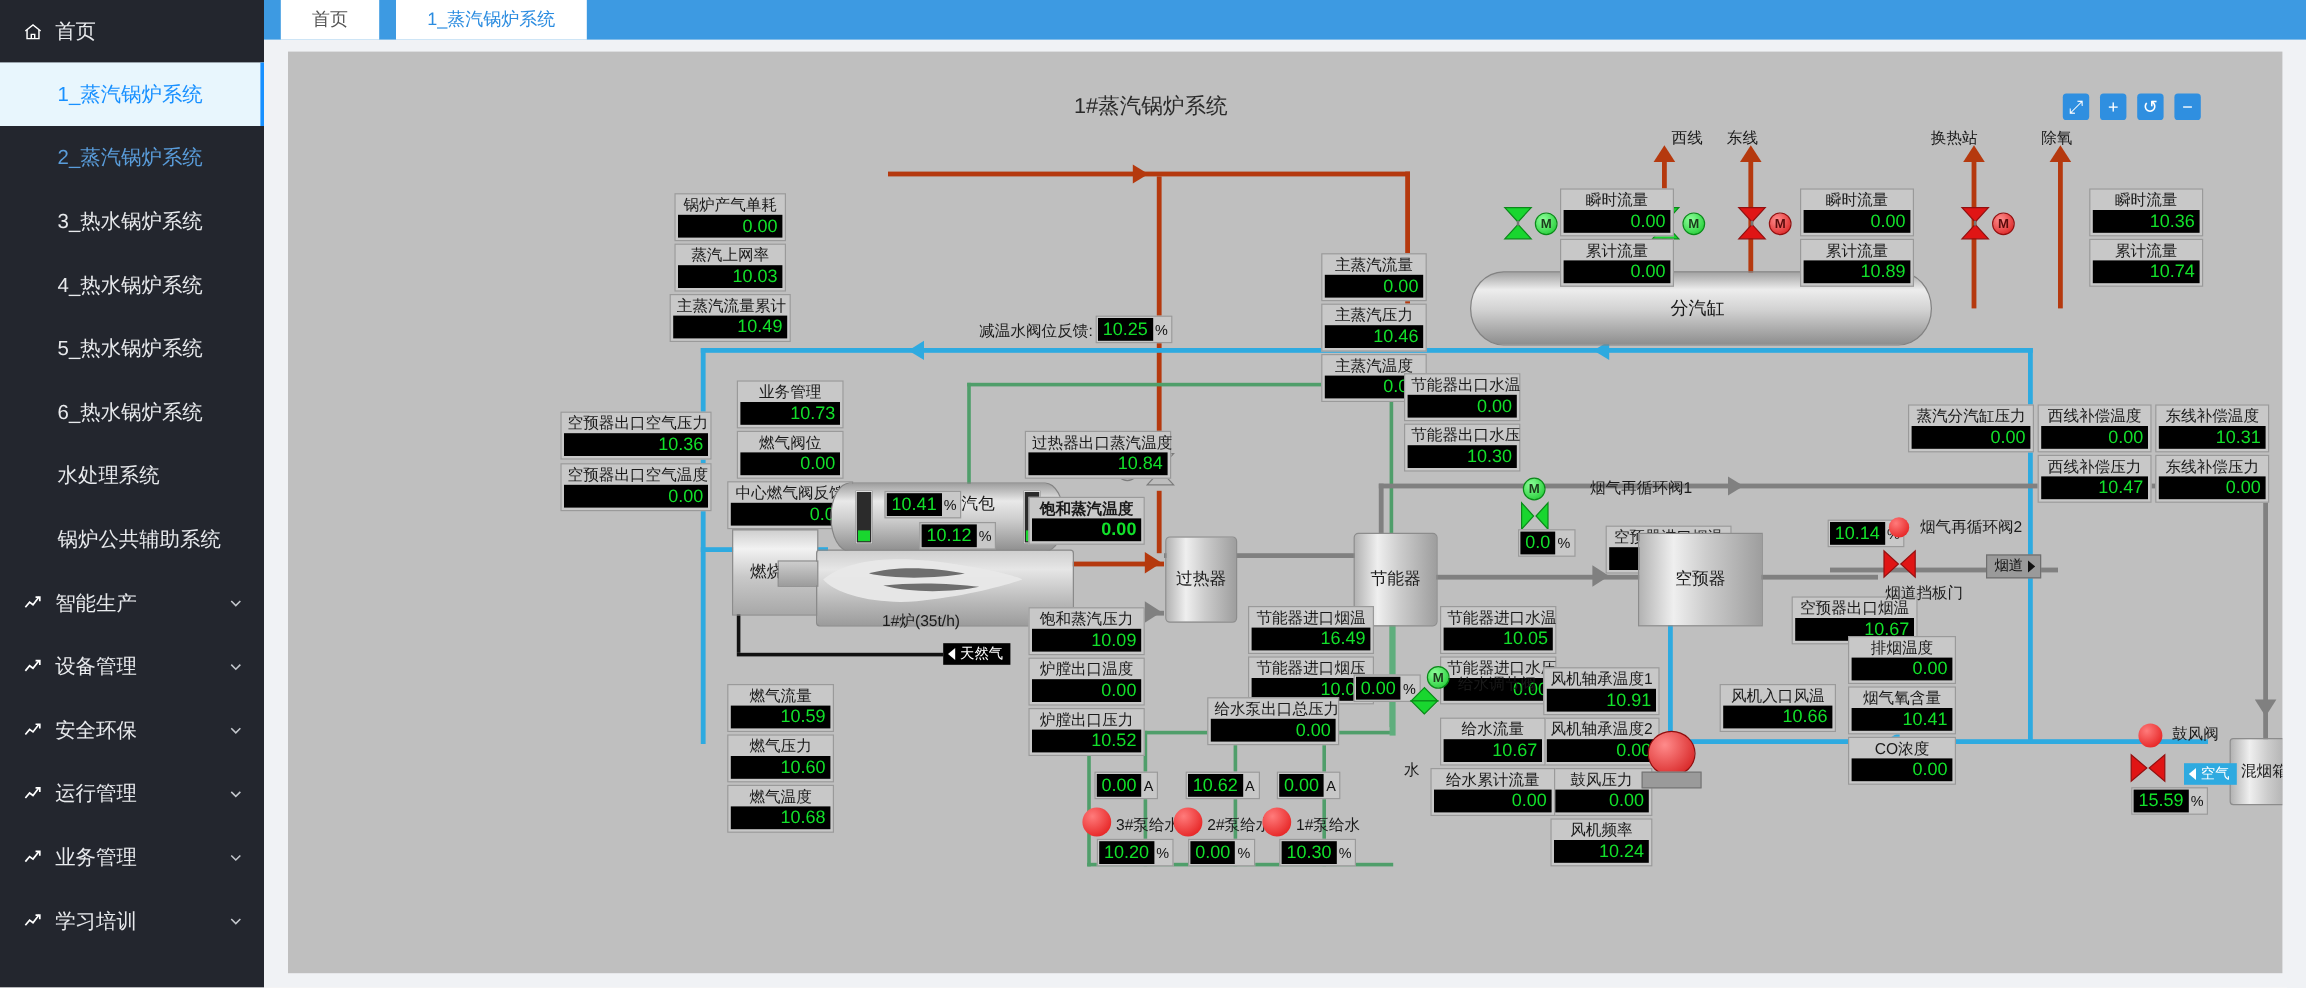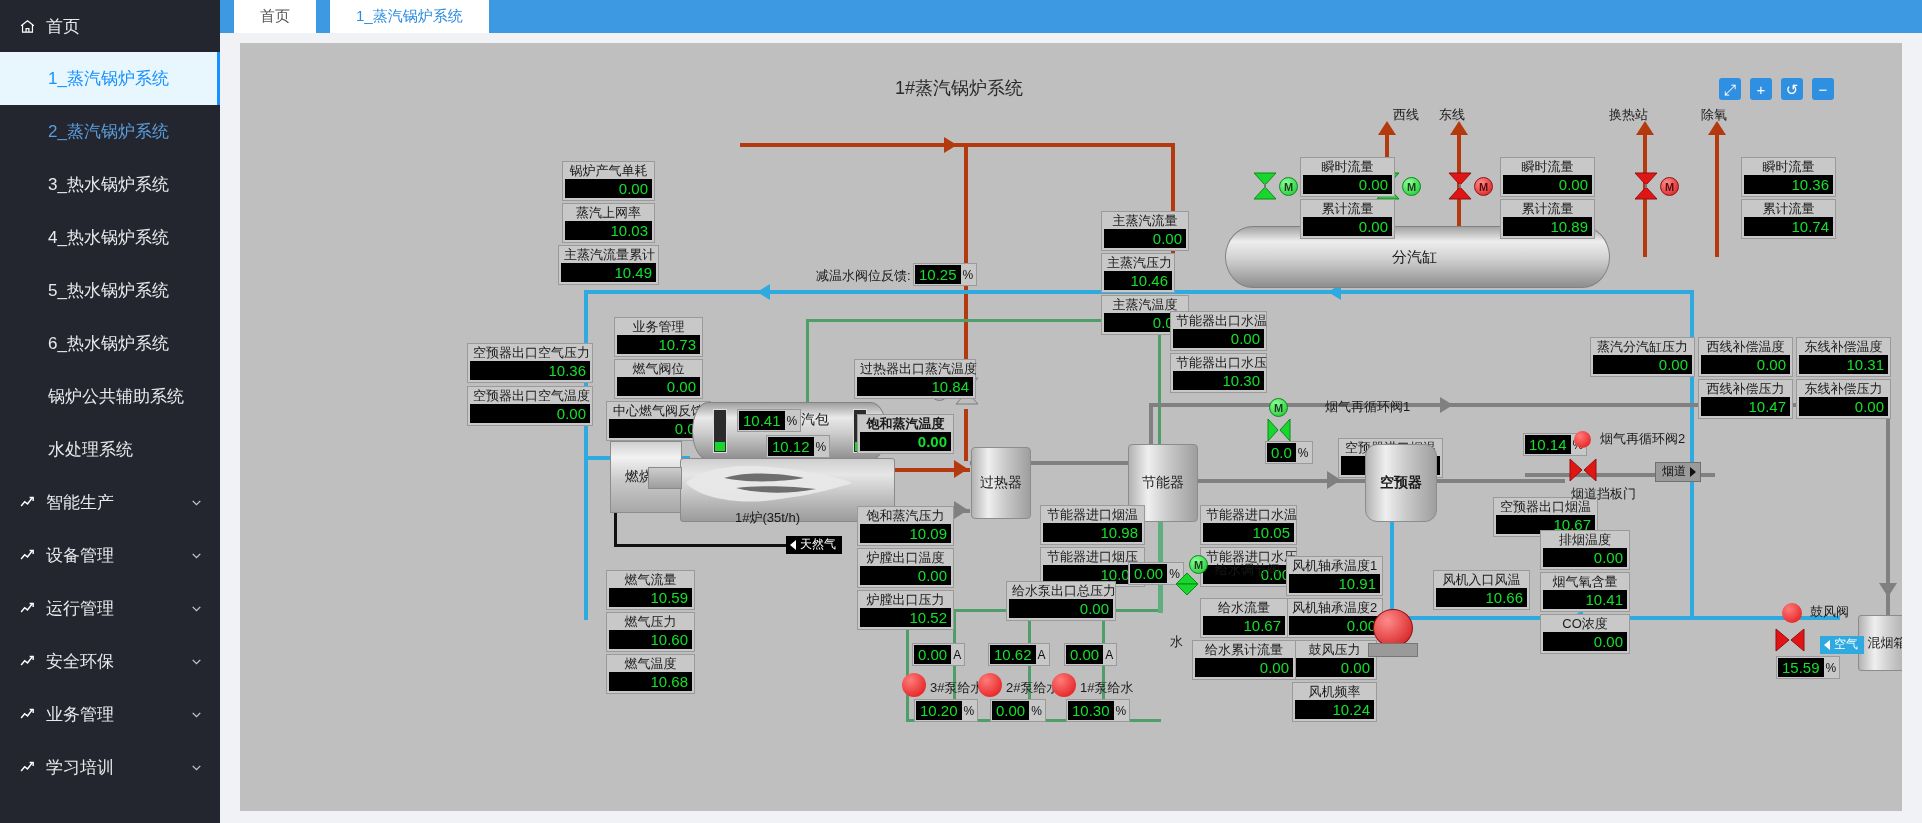--- a/index.html
+++ b/index.html
@@ -216,24 +216,24 @@
     <div class="side-sub">
       <span>4_热水锅炉系统</span>
       </div>
     <div class="side-sub">
       <span>5_热水锅炉系统</span>
       </div>
     <div class="side-sub">
       <span>6_热水锅炉系统</span>
       </div>
     <div class="side-sub">
+      <span>水处理系统</span>
+      </div>
+    <div class="side-sub">
       <span>锅炉公共辅助系统</span>
-      </div>
-    <div class="side-sub">
-      <span>水处理系统</span>
       </div>
 
     <div class="side-row">
       <span class="ico">
         <svg class="tiny" width="17" height="17" viewBox="0 0 24 24" fill="none" stroke="#fff" stroke-width="2">
             <path d="M3 17l5-6 4 3 7-9"></path>
             <path d="M15 5h5v5"></path>
           </svg>
         </span>
       <span class="lbl">智能生产</span>
@@ -257,35 +257,35 @@
           </svg>
         </span>
     </div>
     <div class="side-row">
       <span class="ico">
         <svg class="tiny" width="17" height="17" viewBox="0 0 24 24" fill="none" stroke="#fff" stroke-width="2">
             <path d="M3 17l5-6 4 3 7-9"></path>
             <path d="M15 5h5v5"></path>
           </svg>
         </span>
-      <span class="lbl">运行管理</span>
+      <span class="lbl">安全环保</span>
       <span class="chev">
         <svg class="tiny" width="13" height="13" viewBox="0 0 24 24" fill="none" stroke="#dfe3e8" stroke-width="2.4">
             <path d="M5 9l7 7 7-7"></path>
           </svg>
         </span>
     </div>
     <div class="side-row">
       <span class="ico">
         <svg class="tiny" width="17" height="17" viewBox="0 0 24 24" fill="none" stroke="#fff" stroke-width="2">
             <path d="M3 17l5-6 4 3 7-9"></path>
             <path d="M15 5h5v5"></path>
           </svg>
         </span>
-      <span class="lbl">安全环保</span>
+      <span class="lbl">运行管理</span>
       <span class="chev">
         <svg class="tiny" width="13" height="13" viewBox="0 0 24 24" fill="none" stroke="#dfe3e8" stroke-width="2.4">
             <path d="M5 9l7 7 7-7"></path>
           </svg>
         </span>
     </div>
     <div class="side-row">
       <span class="ico">
         <svg class="tiny" width="17" height="17" viewBox="0 0 24 24" fill="none" stroke="#fff" stroke-width="2">
             <path d="M3 17l5-6 4 3 7-9"></path>
@@ -500,21 +500,21 @@
       </div>
       <div class="dbox" style="left:318px; top:202px; width:101px;">
         <div class="dlabel">主蒸汽流量累计</div>
         <div class="dval">10.49</div>
       </div>
 
       <div class="dbox" style="left:861px; top:168px; width:88px;">
         <div class="dlabel">主蒸汽流量</div>
         <div class="dval">0.00</div>
       </div>
-      <div class="dbox" style="left:861px; top:210px; width:74px;">
+      <div class="dbox" style="left:861px; top:210px; width:88px;">
         <div class="dlabel">主蒸汽压力</div>
         <div class="dval">10.46</div>
       </div>
       <div class="dbox" style="left:861px; top:252px; width:88px;">
         <div class="dlabel">主蒸汽温度</div>
         <div class="dval">0.00</div>
       </div>
 
       <div class="plabel" style="left:576px; top:224px;">减温水阀位反馈:</div>
       <div class="chip" style="left:673px; top:220px;">
@@ -627,21 +627,21 @@
       <div class="dbox" style="left:366px; top:611px; width:89px;">
         <div class="dlabel">燃气温度</div>
         <div class="dval">10.68</div>
       </div>
 
       <div class="eq vert" style="left:888px; top:401px; width:70px; height:78px; border-radius:4px;">
         <span>节能器</span>
       </div>
       <div class="dbox" style="left:800px; top:462px; width:105px;">
         <div class="dlabel">节能器进口烟温</div>
-        <div class="dval">10.98</div>
+        <div class="dval">16.49</div>
       </div>
       <div class="dbox" style="left:800px; top:504px; width:105px;">
         <div class="dlabel">节能器进口烟压</div>
         <div class="dval">10.01</div>
       </div>
       <div class="dbox" style="left:930px; top:268px; width:97px;">
         <div class="dlabel">节能器出口水温</div>
         <div class="dval">0.00</div>
       </div>
       <div class="dbox" style="left:930px; top:310px; width:97px;">
@@ -668,21 +668,21 @@
       <div class="chip" style="left:1025px; top:398px;">
         <span class="v">0.0</span>
         <span class="u">%</span>
       </div>
 
       <div class="dbox" style="left:1098px; top:395px; width:105px;">
         <div class="dlabel">空预器进口烟温</div>
         <div class="dval">10.93</div>
       </div>
 
-      <div class="eq vert" style="left:1125px; top:401px; width:72px; height:78px; border-radius:12px;font-weight:bold;">
+      <div class="eq vert" style="left:1125px; top:401px; width:104px; height:78px; border-radius:0;">
         <span>空预器</span>
       </div>
       <div class="dbox" style="left:1253px; top:454px; width:105px;">
         <div class="dlabel">空预器出口烟温</div>
         <div class="dval">10.67</div>
       </div>
 
       <div class="chip" style="left:1283px; top:390px;">
         <span class="v">10.14</span>
         <span class="u">%</span>

